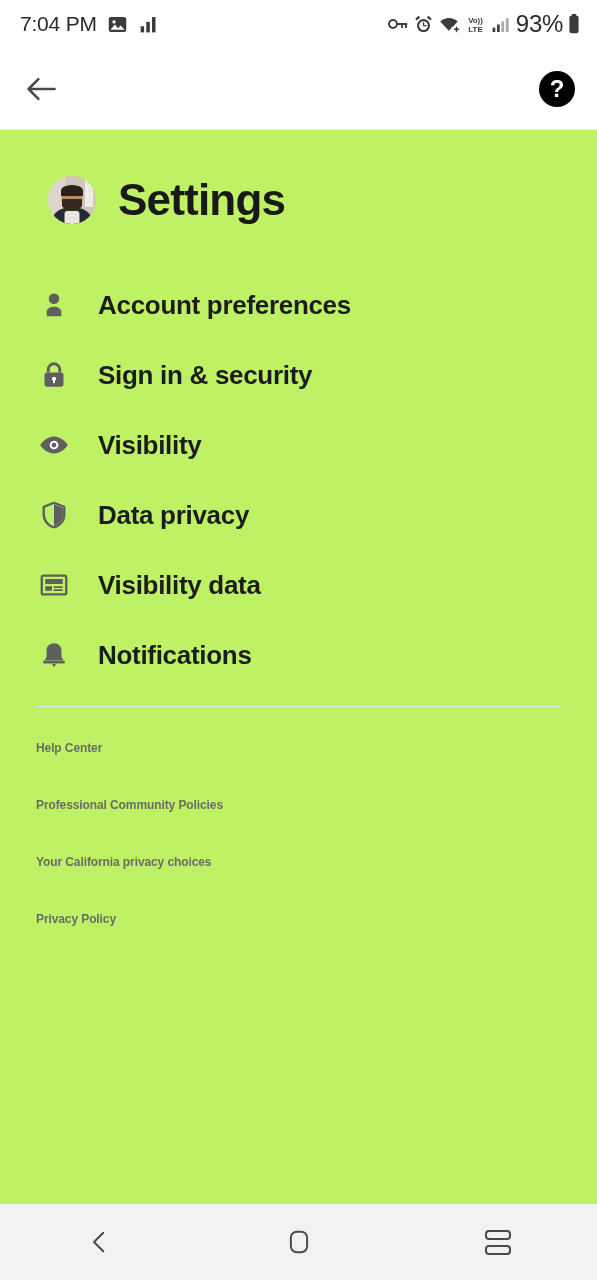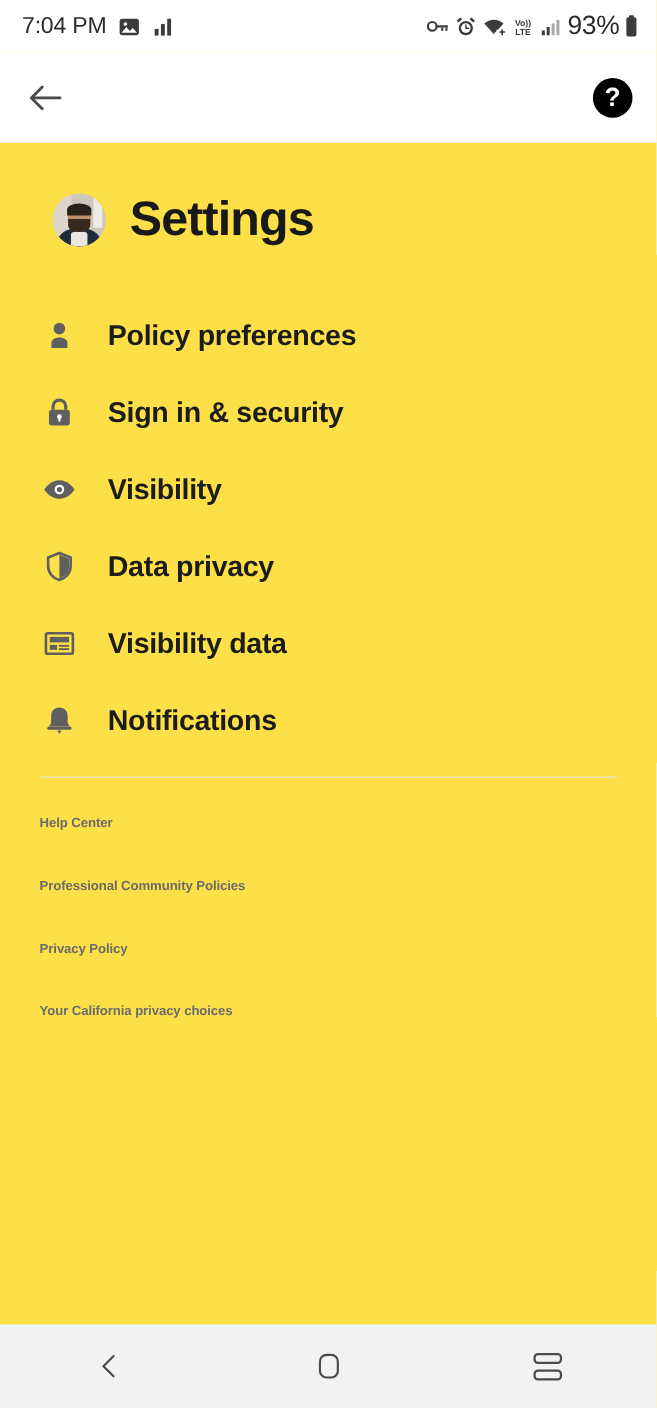--- a/index.html
+++ b/index.html
@@ -2,21 +2,21 @@
 <html><head>
 <meta charset="utf-8">
 <style>
   * { margin:0; padding:0; box-sizing:border-box; }
   html, body {
     width:597px; height:1280px;
     background:#ffffff;
     font-family:"Liberation Sans", sans-serif;
     overflow:hidden;
   }
-  .phone { position:relative; width:597px; height:1280px; background:#fde047; display:flex; flex-direction:column; }
+  .phone { position:relative; width:597px; height:1280px; background:#bef264; display:flex; flex-direction:column; }
 
   
   .statusbar {
     height:48px; flex:0 0 48px;
     display:flex; align-items:center; justify-content:space-between;
     padding:0 16px 0 20px; background:#ffffff;
   }
   .sb-left { display:flex; align-items:center; gap:10px; }
   .sb-time { font-size:21px; color:#2b2b2b; letter-spacing:-0.2px; }
   .sb-right { display:flex; align-items:center; gap:4px; }
@@ -197,21 +197,21 @@
 
     <div class="menu">
 
       <div class="menu-item">
         <span class="menu-icon">
           <svg class="ic" width="30" height="30" viewBox="0 0 24 24">
             <circle cx="12" cy="7" r="4.2" fill="#5f5f5f"></circle>
             <path d="M6.2 21v-3.6c0-2.4 2.6-4 5.8-4s5.8 1.6 5.8 4V21z" fill="#5f5f5f"></path>
           </svg>
         </span>
-        <span class="menu-label">Policy preferences</span>
+        <span class="menu-label">Account preferences</span>
       </div>
 
       <div class="menu-item">
         <span class="menu-icon">
           <svg class="ic" width="30" height="30" viewBox="0 0 24 24">
             <path d="M7.4 10V7.6a4.6 4.6 0 019.2 0V10" fill="none" stroke="#5f5f5f" stroke-width="2.3"></path>
             <rect x="4.4" y="10" width="15.2" height="11.4" rx="2.2" fill="#5f5f5f"></rect>
             <circle cx="12" cy="15" r="1.7" fill="#fff"></circle>
             <rect x="11.2" y="15" width="1.6" height="3.5" fill="#fff"></rect>
           </svg>
@@ -264,22 +264,22 @@
         <span class="menu-label">Notifications</span>
       </div>
 
     </div>
 
     <div class="divider"></div>
 
     <div class="links">
       <div class="link-item">Help Center</div>
       <div class="link-item">Professional Community Policies</div>
+      <div class="link-item">Your California privacy choices</div>
       <div class="link-item">Privacy Policy</div>
-      <div class="link-item">Your California privacy choices</div>
     </div>
 
   </div>
 
   <div class="navbar">
     <span class="nav-btn">
       <svg class="ic" width="26" height="26" viewBox="0 0 24 24">
         <path d="M15 3.5L6.5 12 15 20.5" stroke="#4a4a4a" stroke-width="1.8" fill="none" stroke-linecap="round" stroke-linejoin="round"></path>
       </svg>
     </span>

